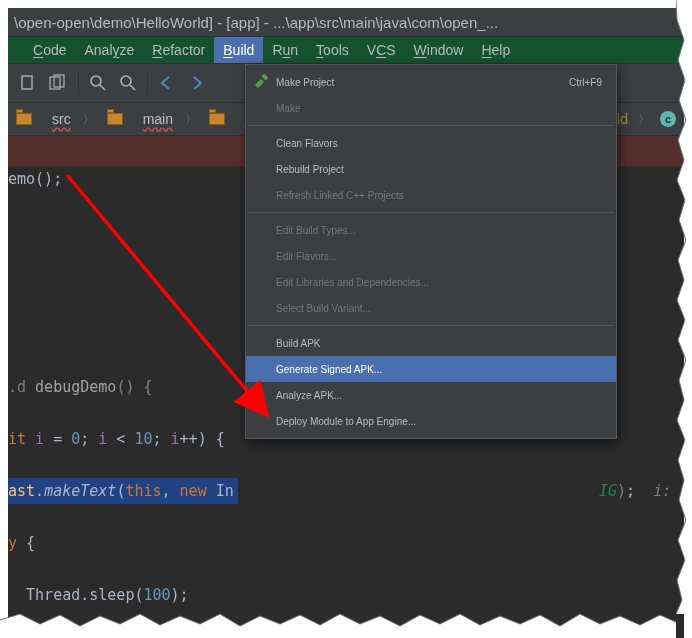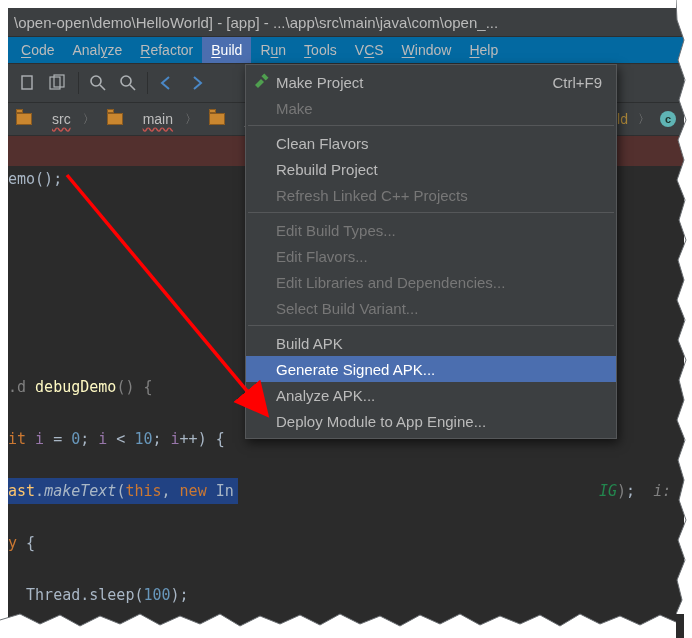--- a/index.html
+++ b/index.html
@@ -2,21 +2,21 @@
 <html><head>
 <meta charset="utf-8">
 <style>
   html,body{margin:0;padding:0;background:#fff;}
   .stage{position:relative;width:692px;height:638px;background:#fff;overflow:hidden;font-family:"Segoe UI",Arial,sans-serif;}
   .window{position:absolute;left:8px;top:8px;width:676px;height:614px;background:#2b2b2b;}
   
   .titlebar{height:28px;background:#3c3f41;display:flex;align-items:center;color:#bbbbbb;font-size:15px;padding-left:6px;overflow:hidden;white-space:nowrap;border-bottom:1px solid #2d2f30;}
   .titlebar span{color:#bbbbbb;}
   
-  .menubar{height:26px;background:#0369a1;display:flex;align-items:stretch;color:#bbbbbb;font-size:14px;padding-left:4px;border-bottom:1px solid #2d2f30;}
+  .menubar{height:26px;background:#14532d;display:flex;align-items:stretch;color:#bbbbbb;font-size:14px;padding-left:16px;border-bottom:1px solid #2d2f30;}
   .menuitem{display:flex;align-items:center;padding:0 9px;cursor:default;}
   .menuitem.open{background:#4b6eaf;color:#ffffff;}
   .mn{display:inline-block;}
   .mn u{text-decoration:underline;text-underline-offset:2px;}
   
   .toolbar{height:38px;background:#3c3f41;display:flex;align-items:center;gap:4px;padding:0 8px;border-bottom:1px solid #2d2f30;}
   .tbtn{width:26px;height:26px;display:flex;align-items:center;justify-content:center;color:#9aa0a6;}
   .tsep{width:1px;height:22px;background:#2d2f30;margin:0 2px;}
   
   .crumbs{height:32px;background:#3c3f41;display:flex;align-items:center;gap:12px;padding:0 8px;color:#bbbbbb;font-size:14px;border-bottom:1px solid #2d2f30;position:relative;}
@@ -26,29 +26,29 @@
   .crumb-text{color:#bfbfbf;}
   .crumb-text.red{text-decoration:underline wavy #c75450;text-underline-offset:3px;}
   .chev{color:#888;font-size:12px;}
   .circ{width:16px;height:16px;border-radius:50%;display:flex;align-items:center;justify-content:center;font-size:11px;font-weight:bold;color:#1b332b;}
   
   .editor{position:relative;height:490px;background:#2b2b2b;padding-top:30px;}
   .topband{position:absolute;left:0;right:0;top:0;height:30px;background:#53302e;}
   .editor pre{margin:0;padding:0 0 0 0;font-family:Consolas,Menlo,monospace;font-size:15px;line-height:26px;color:#a9b7c6;}
   .ln{display:block;white-space:pre;}
   .kw{color:#cc7832;}
-  .cls{color:#fef9c3;}
+  .cls{color:#a3a3a3;}
   .id{color:#9876aa;}
   .num{color:#6897bb;}
   .str{color:#a9b7c6;}
   .mute{color:#808080;}
   .caretline{background:#214283;display:inline-block;padding-right:4px;}
   .endcomment{color:#808080;font-style:italic;}
   
-  .dropdown{position:absolute;left:245px;top:64px;width:370px;background:#3c3f41;border:1px solid #555759;box-shadow:2px 4px 10px rgba(0,0,0,.6);padding:4px 0;font-size:15px;color:#bbbbbb;z-index:20;}
+  .dropdown{position:absolute;left:245px;top:64px;width:370px;background:#3c3f41;border:1px solid #555759;box-shadow:2px 4px 10px rgba(0,0,0,.6);padding:4px 0;font-size:10px;color:#bbbbbb;z-index:20;}
   .drow{height:26px;display:flex;align-items:center;padding:0 14px 0 30px;position:relative;white-space:nowrap;}
   .drow.disabled{color:#777;}
   .drow.sel{background:#4b6eaf;color:#fff;}
   .drow .shortcut{margin-left:auto;color:#bbbbbb;}
   .dsep{height:1px;background:#555759;margin:4px 2px;}
   .hammericon{position:absolute;left:6px;top:4px;width:18px;height:18px;}
   
   .arrow{position:absolute;z-index:30;pointer-events:none;}
   
   .torn-r{position:absolute;right:-2px;top:0;bottom:0;width:18px;z-index:40;pointer-events:none;}

